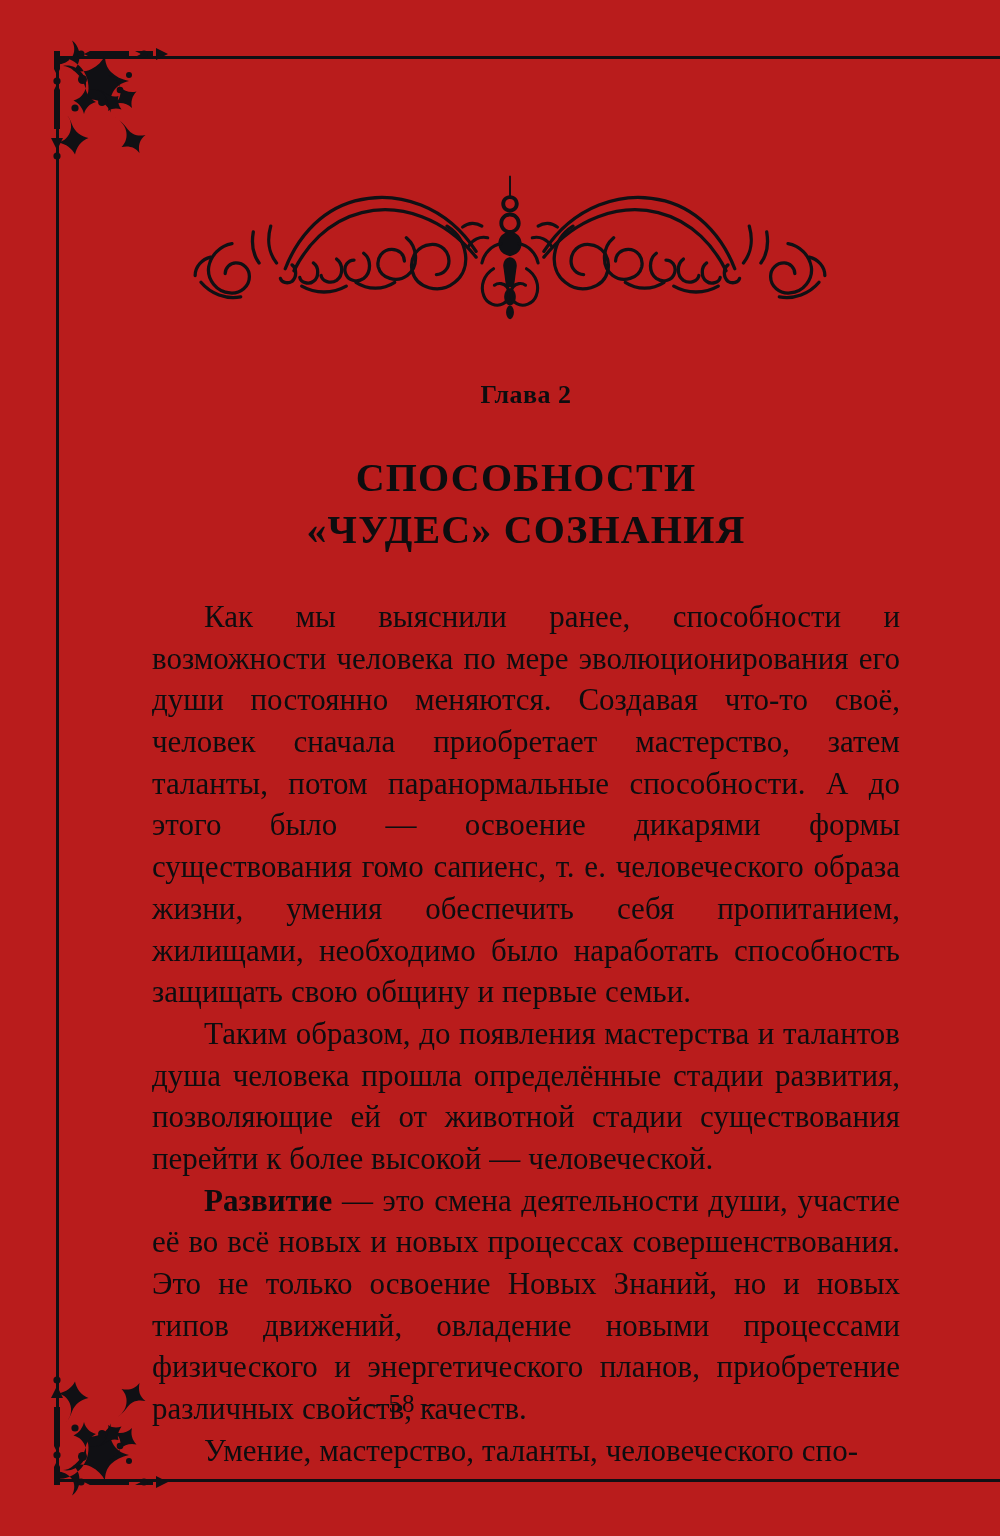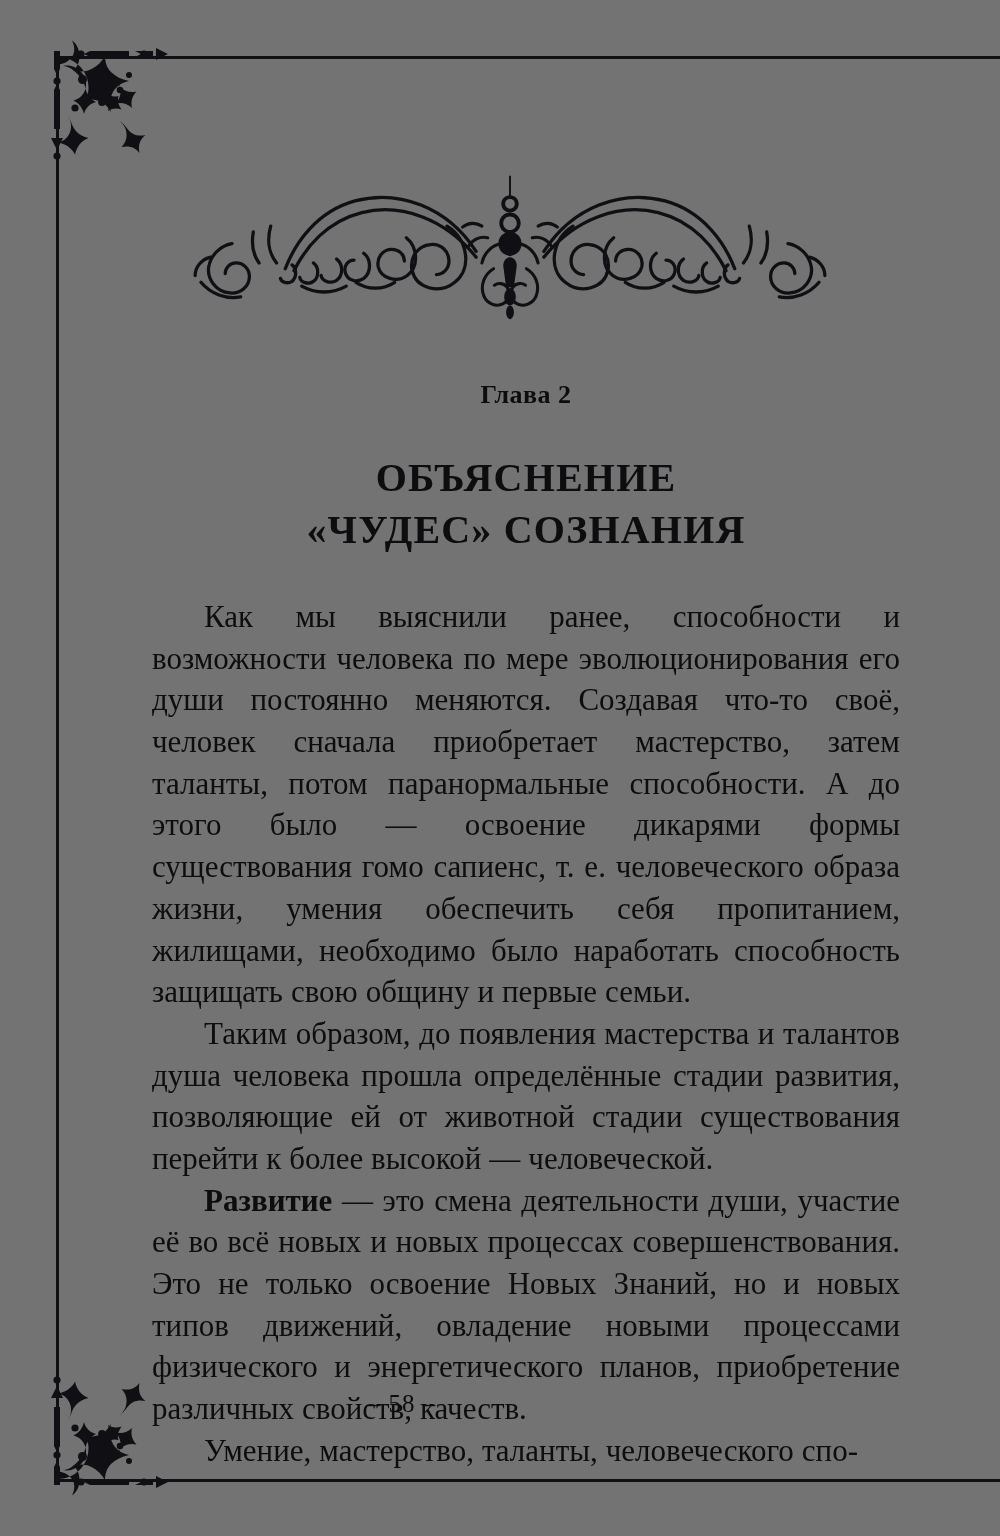--- a/index.html
+++ b/index.html
@@ -10,21 +10,21 @@
 
   body {
     font-family: "Liberation Serif", "DejaVu Serif", serif;
     color: #0d0d0f;
   }
 
   .page {
     position: relative;
     width: 1000px;
     height: 1536px;
-    background: #737373;
+    background: #b91c1c;
     overflow: hidden;
   }
 
   
   .rule-top {
     position: absolute;
     left: 57px;
     top: 56px;
     width: 943px;
     height: 3px;
@@ -250,21 +250,21 @@
         <path d="M394 60c6-4 14-4 20 1"></path>
       </g>
     </svg>
   </div>
 
   <div class="content">
 
     <div class="chapter-label">Глава 2</div>
 
     <h1 class="title">
-      <span class="title-line">ОБЪЯСНЕНИЕ</span>
+      <span class="title-line">СПОСОБНОСТИ</span>
       <span class="title-line">«ЧУДЕС»  СОЗНАНИЯ</span>
     </h1>
 
 
     <div class="body-text">
       <p>
         <span>Как мы выяснили ранее, способности и возможности человека по мере эволюционирования его души постоянно меняются. Создавая что-то своё, человек сначала приобретает мастерство, затем таланты, потом паранормальные способности. А до этого было — освоение дикарями формы существования гомо сапиенс, т. е. человеческого образа жизни, умения обеспечить себя пропитанием, жилищами, необходимо было наработать способность защищать свою общину и первые семьи.</span>
       </p>
       <p>
         <span>Таким образом, до появления мастерства и талантов душа человека прошла определённые стадии развития, позволяющие ей от животной стадии существования перейти к более высокой — человеческой.</span>

